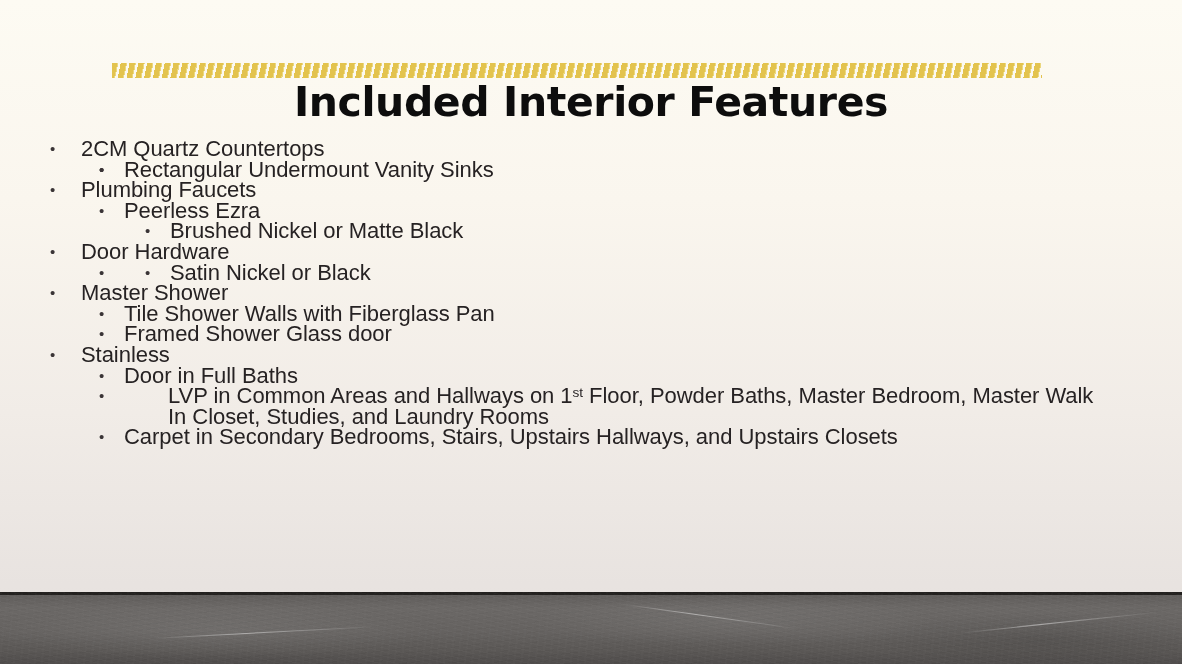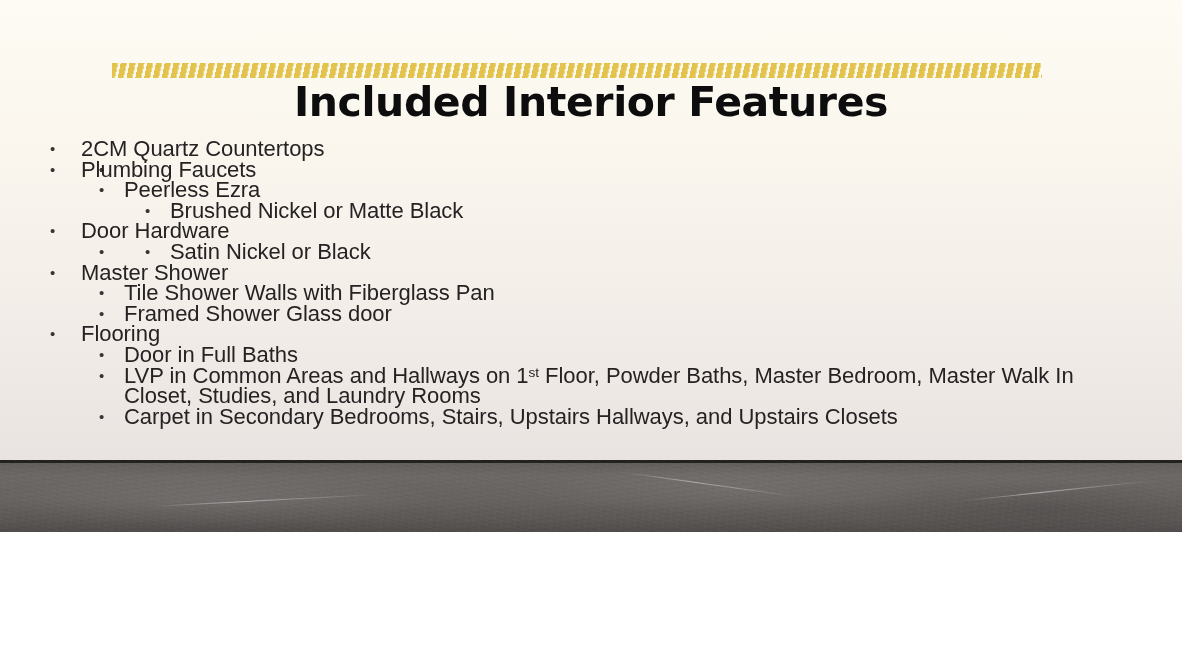--- a/index.html
+++ b/index.html
@@ -3,21 +3,21 @@
 <meta charset="utf-8">
 <style>
   html, body {
     margin: 0;
     padding: 0;
     background: #ffffff;
   }
   #slide {
     position: relative;
     width: 1182px;
-    height: 532px;
+    height: 664px;
     overflow: hidden;
     background: linear-gradient(to bottom, #fdfbf3 0%, #faf6ee 30%, #f1ece7 62%, #e8e3e0 88%, #e6e1de 100%);
     font-family: "Liberation Sans", sans-serif;
     text-decoration: underline;
   }
 
   
   #deco-bar {
     position: absolute;
     left: 112px;
@@ -86,21 +86,21 @@
   .lvl2 { padding-left: 124px; }
   .lvl2 .bullet { left: 99px; }
   
   .lvl3 { padding-left: 170px; }
   .lvl3 .bullet { left: 145px; }
 
   .wrap {
     white-space: normal;
     max-width: 972px;
   }
-  .wrap .txt { white-space: normal; }
+  .wrap .txt { white-space: normal; margin-left: 44px; }
 
   sup {
     font-size: 0.62em;
     vertical-align: 0.42em;
     line-height: 0;
   }
 
   
   #photo-band {
     position: absolute;
@@ -148,20 +148,21 @@
   <div id="content">
       <div class="row lvl1">
         <span class="bullet">•</span>
         <span class="txt">2CM Quartz Countertops</span>
       </div>
       <div class="row lvl2">
         <span class="bullet">•</span>
       </div>
       <div class="row lvl2">
         <span class="bullet">•</span>
+        <span class="txt">Rectangular Undermount Vanity Sinks</span>
       </div>
       <div class="row lvl1">
         <span class="bullet">•</span>
         <span class="txt">Plumbing Faucets</span>
       </div>
       <div class="row lvl2">
         <span class="bullet">•</span>
         <span class="txt">Peerless Ezra</span>
       </div>
       <div class="row lvl3">
@@ -186,21 +187,21 @@
       <div class="row lvl2">
         <span class="bullet">•</span>
         <span class="txt">Tile Shower Walls with Fiberglass Pan</span>
       </div>
       <div class="row lvl2">
         <span class="bullet">•</span>
         <span class="txt">Framed Shower Glass door</span>
       </div>
       <div class="row lvl1">
         <span class="bullet">•</span>
-        <span class="txt">Flooring</span>
+        <span class="txt">Stainless</span>
       </div>
       <div class="row lvl2">
         <span class="bullet">•</span>
         <span class="txt">Door in Full Baths</span>
       </div>
       <div class="row lvl2 wrap">
         <span class="bullet">•</span>
         <span class="txt">LVP in Common Areas and Hallways on 1<sup>st</sup> Floor, Powder Baths, Master Bedroom, Master Walk In Closet, Studies, and Laundry Rooms</span>
       </div>
       <div class="row lvl2">

